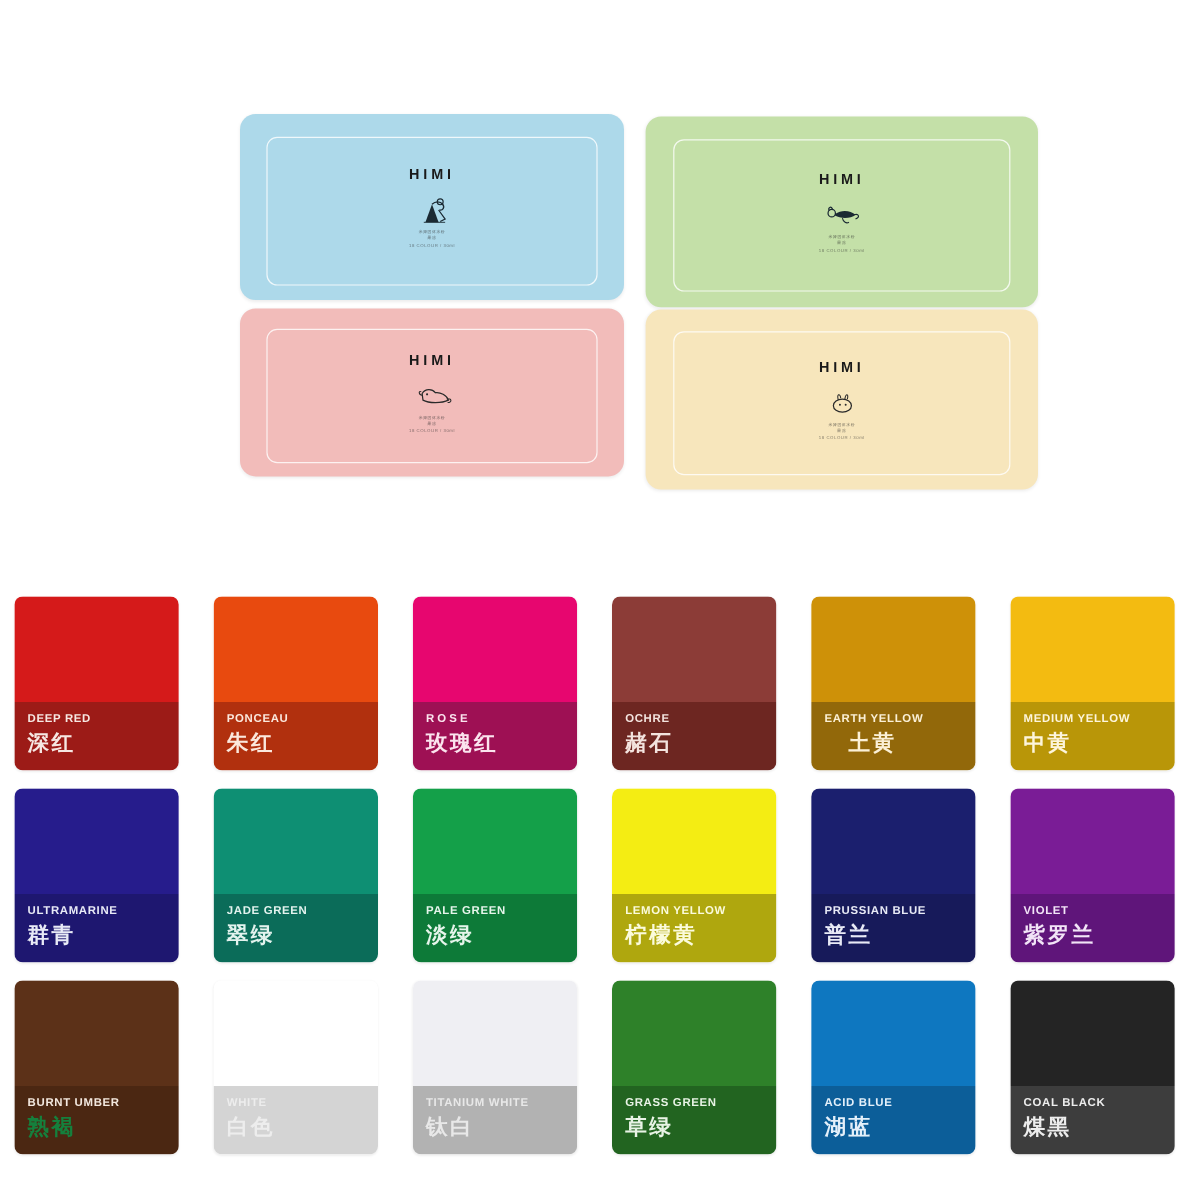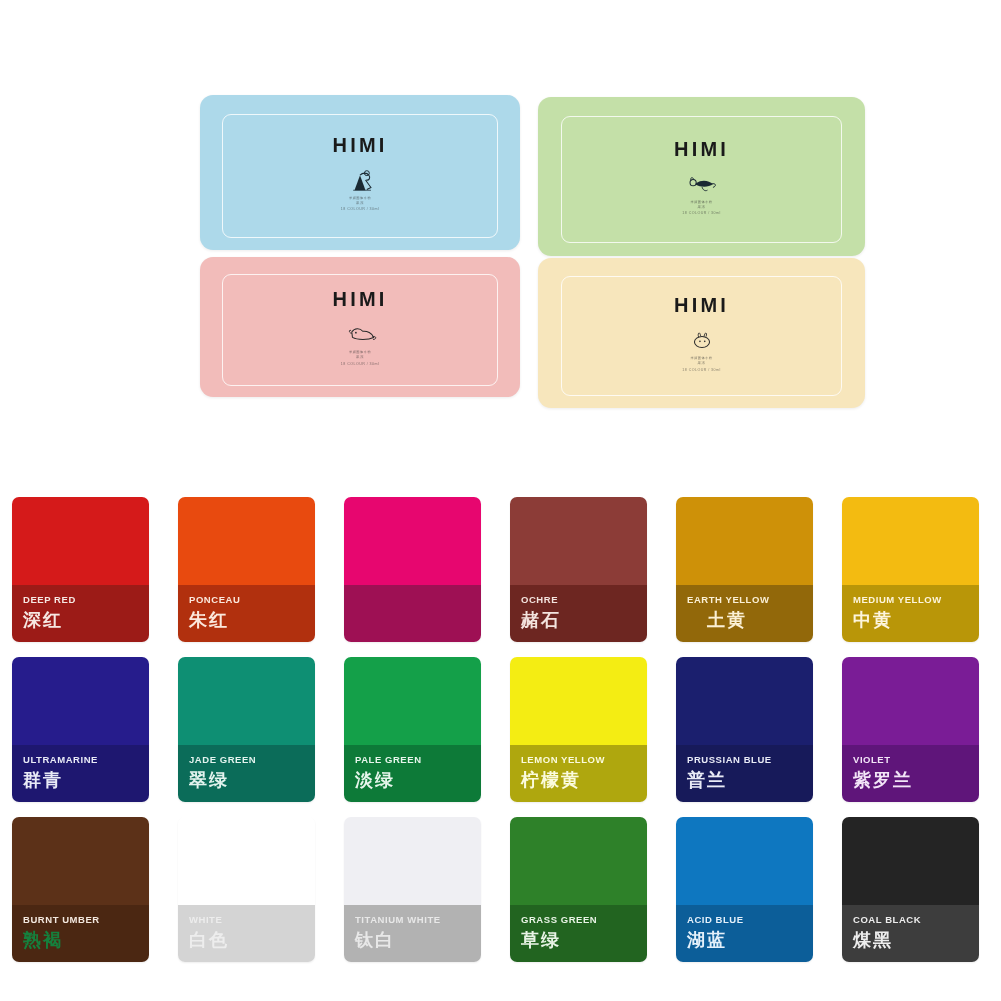--- a/index.html
+++ b/index.html
@@ -32,21 +32,21 @@
     border:1px solid rgba(255,255,255,0.75);
     border-radius:9px;
   }
   .box-content{
     position:absolute;left:0;right:0;top:0;bottom:0;
     display:flex;flex-direction:column;align-items:center;
     justify-content:center;
   }
   .himi{
     font-weight:bold;
-    font-size:20px;
+    font-size:12px;
     letter-spacing:3.2px;
     color:#1a1a1a;
     margin-bottom:10px;
     font-family:"Liberation Sans",sans-serif;
   }
   .mascot{
     width:42px;height:26px;
     margin-bottom:3px;
   }
   .mascot svg{display:block;width:100%;height:100%;}
@@ -213,20 +213,24 @@
         <div class="sw-top" style="background: rgb(232, 74, 15);"></div>
         <div class="sw-bot" style="background: rgb(177, 48, 14);"></div>
         <div class="sw-labels">
           <div class="sw-en" style="color: rgb(251, 232, 221);">PONCEAU</div>
           <div class="sw-cn" style="color: rgb(251, 232, 221);">朱红</div>
         </div>
       </div>
       <div class="swatch">
         <div class="sw-top" style="background: rgb(231, 6, 111);"></div>
         <div class="sw-bot" style="background: rgb(158, 16, 84);"></div>
+        <div class="sw-labels">
+          <div class="sw-en spaced" style="color: rgb(251, 228, 238);">ROSE</div>
+          <div class="sw-cn" style="color: rgb(251, 228, 238);">玫瑰红</div>
+        </div>
       </div>
       <div class="swatch">
         <div class="sw-top" style="background: rgb(140, 60, 55);"></div>
         <div class="sw-bot" style="background: rgb(109, 38, 33);"></div>
         <div class="sw-labels">
           <div class="sw-en" style="color: rgb(243, 227, 222);">OCHRE</div>
           <div class="sw-cn" style="color: rgb(243, 227, 222);">赭石</div>
         </div>
       </div>
       <div class="swatch">

